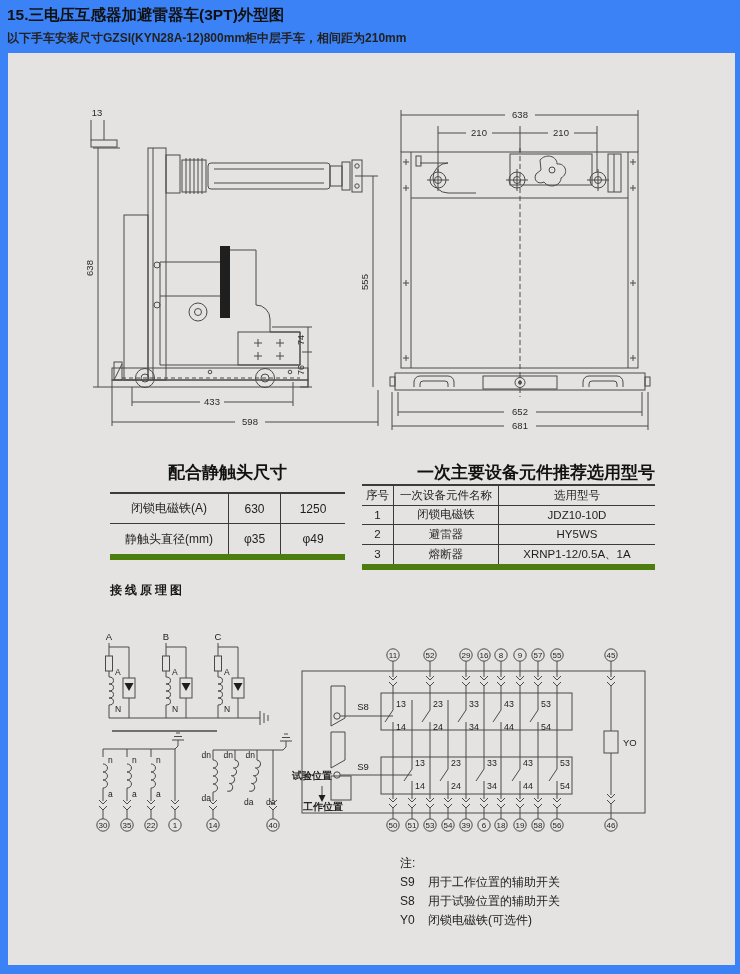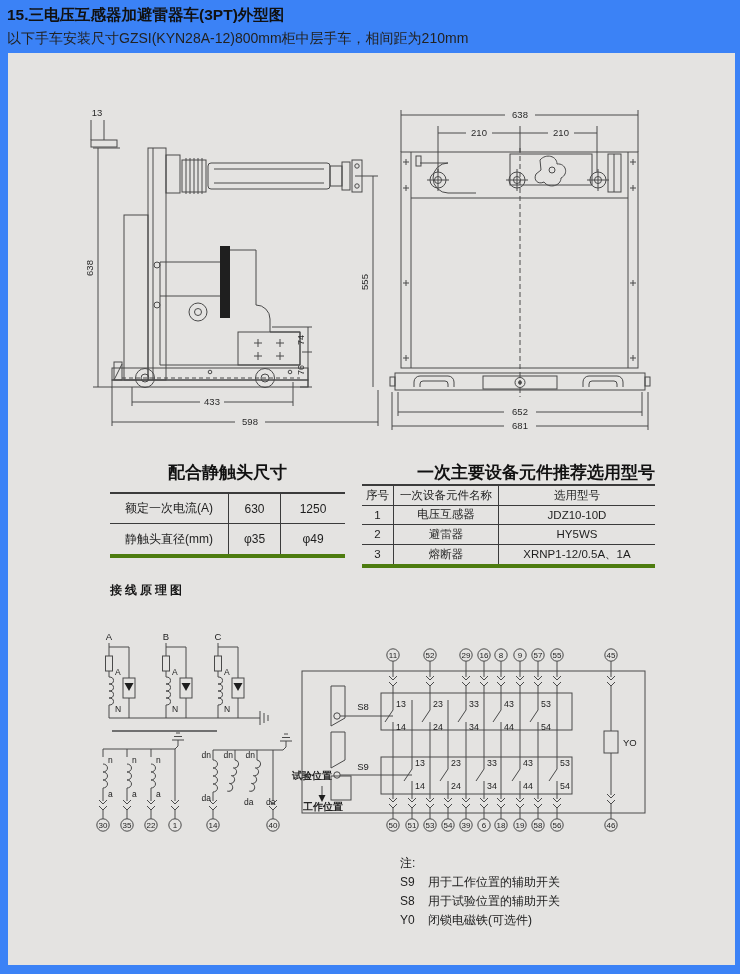--- a/index.html
+++ b/index.html
@@ -1,24 +1,24 @@
 <!DOCTYPE html>
 <html><head>
 <meta charset="utf-8">
 <style>
   html,body{margin:0;padding:0;background:#fff;}
   .page{position:relative;width:740px;height:974px;background:#3b82f6;overflow:hidden;
         font-family:"Liberation Sans","DejaVu Sans",sans-serif;color:#1a1a1a;}
   .doc-title{position:absolute;left:7px;top:5px;font-size:15.5px;font-weight:bold;color:#111;}
-  .doc-subtitle{position:absolute;left:7px;top:30px;font-size:14px;color:#222;}
+  .doc-subtitle{position:absolute;left:7px;top:30px;font-size:12px;color:#222;font-weight:bold;}
   .panel{position:absolute;left:8px;top:53px;width:727px;height:912px;background:#e4e3e1;}
   svg{position:absolute;overflow:visible;}
   svg text{font-family:"Liberation Sans","DejaVu Sans",sans-serif;}
   .tbl-title{position:absolute;font-size:17px;font-weight:bold;color:#111;text-align:center;}
-  .dtable{position:absolute;display:grid;border-top:2px solid #3b3b3b;border-bottom:4px solid #4d7c0f;color:#1e1e1e;}
+  .dtable{position:absolute;display:grid;border-top:2px solid #3b3b3b;border-bottom:6px solid #4d7c0f;color:#1e1e1e;}
   .dtable>div{display:flex;align-items:center;justify-content:center;
               border-bottom:1.3px solid #3b3b3b;border-left:1.3px solid #3b3b3b;}
   .dtable>div.c0{border-left:none;}
   .dtable>div.lr{border-bottom:none;}
   #contact-table{left:110px;top:492px;width:235px;grid-template-columns:118px 52px 65px;grid-auto-rows:30px;font-size:12px;}
   #comp-table{left:362px;top:484px;width:293px;grid-template-columns:31px 105px 157px;grid-auto-rows:19.5px;font-size:11.5px;}
   .sch-heading{position:absolute;left:110px;top:582px;font-size:12px;font-weight:bold;letter-spacing:3px;color:#161616;}
   .notes{position:absolute;left:400px;top:854px;font-size:12px;line-height:19px;color:#222;}
   .notes .nk{display:inline-block;width:28px;}
 </style>
@@ -180,35 +180,35 @@
       <text x="140" y="18">638</text>
       <text x="99" y="36">210</text>
       <text x="181" y="36">210</text>
       <text x="140" y="315">652</text>
       <text x="140" y="329">681</text>
     </g>
   </svg>
 
   <div class="tbl-title" style="left:110px;top:461px;width:235px;">配合静触头尺寸</div>
   <div class="dtable" id="contact-table">
-    <div class="c0">额定一次电流(A)</div>
+    <div class="c0">闭锁电磁铁(A)</div>
     <div>630</div>
     <div>1250</div>
     <div class="c0 lr">静触头直径(mm)</div>
     <div class="lr">φ35</div>
     <div class="lr">φ49</div>
   </div>
 
   <div class="tbl-title" style="left:362px;top:461px;width:293px;text-align:right;">一次主要设备元件推荐选用型号</div>
   <div class="dtable" id="comp-table">
     <div class="c0">序号</div>
     <div>一次设备元件名称</div>
     <div>选用型号</div>
     <div class="c0">1</div>
-    <div>电压互感器</div>
+    <div>闭锁电磁铁</div>
     <div>JDZ10-10D</div>
     <div class="c0">2</div>
     <div>避雷器</div>
     <div>HY5WS</div>
     <div class="c0 lr">3</div>
     <div class="lr">熔断器</div>
     <div class="lr">XRNP1-12/0.5A、1A</div>
   </div>
 
   <div class="sch-heading">接线原理图</div>

